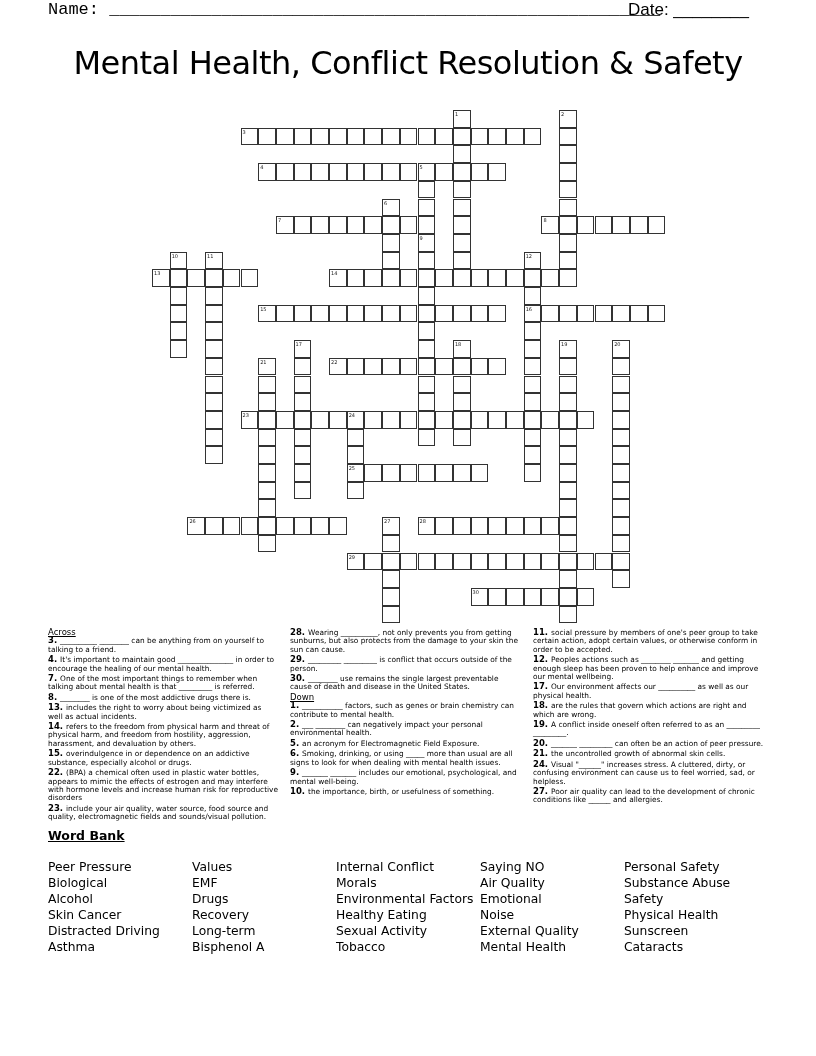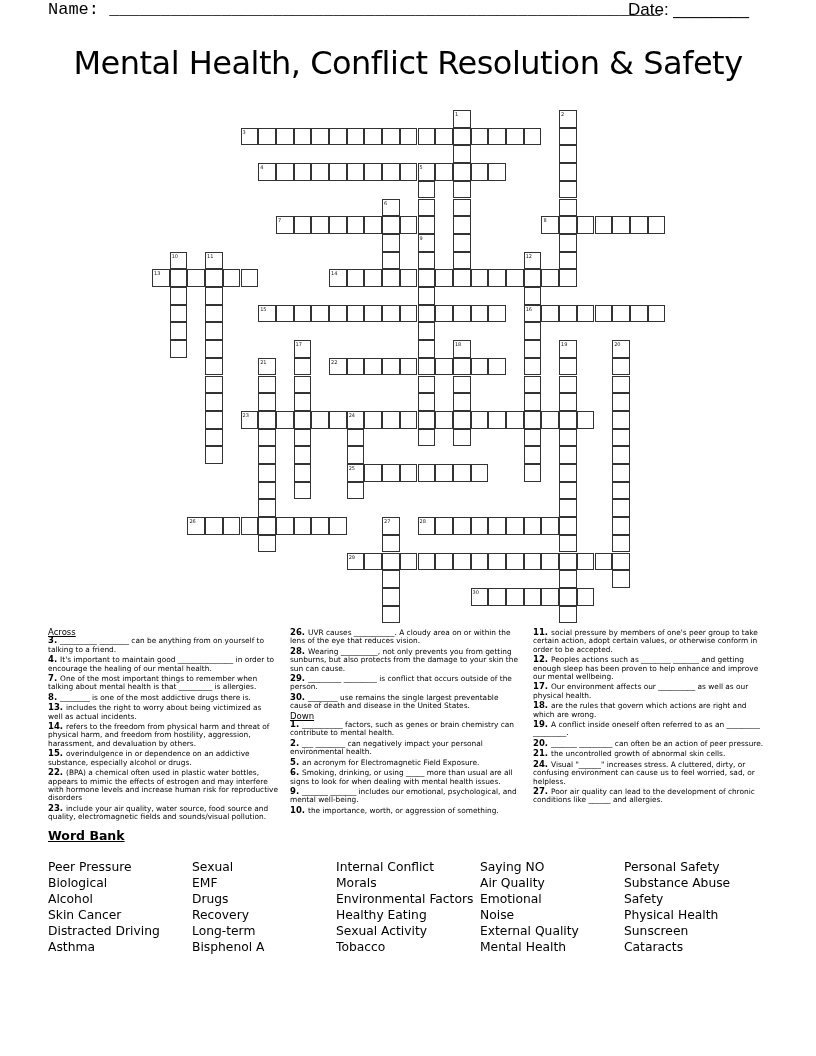--- a/index.html
+++ b/index.html
@@ -361,64 +361,63 @@
     <div class="cell" style="left: 230.1px; top: 460.2px;"></div>
     <div class="cell" style="left: 230.1px; top: 477.9px;"></div>
     <div class="cell" style="left: 230.1px; top: 495.6px;"></div>
   </div>
 
 <div class="clues" style="left:48px;width:230px;">
   <div class="clue-head">Across</div>
   <div id="col1">
       <p><b>3. </b><span>__________ ________ can be anything from on yourself to talking to a friend.</span></p>
       <p><b>4. </b><span>It's important to maintain good _______________ in order to encourage the healing of our mental health.</span></p>
-      <p><b>7. </b><span>One of the most important things to remember when talking about mental health is that _________ is allergies.</span></p>
+      <p><b>7. </b><span>One of the most important things to remember when talking about mental health is that _________ is referred.</span></p>
       <p><b>8. </b><span>________ is one of the most addictive drugs there is.</span></p>
       <p><b>13. </b><span>includes the right to worry about being victimized as well as actual incidents.</span></p>
       <p><b>14. </b><span>refers to the freedom from physical harm and threat of physical harm, and freedom from hostility, aggression, harassment, and devaluation by others.</span></p>
       <p><b>15. </b><span>overindulgence in or dependence on an addictive substance, especially alcohol or drugs.</span></p>
       <p><b>22. </b><span>(BPA) a chemical often used in plastic water bottles, appears to mimic the effects of estrogen and may interfere with hormone levels and increase human risk for reproductive disorders</span></p>
       <p><b>23. </b><span>include your air quality, water source, food source and quality, electromagnetic fields and sounds/visual pollution.</span></p>
     </div>
 </div>
 <div class="clues" style="left:290px;width:230px;">
   <div id="col2a">
-      <p><b>26. </b><span>UVR causes ___________. A cloudy area on or within the lens of the eye that reduces vision.</span></p>
       <p><b>28. </b><span>Wearing __________, not only prevents you from getting sunburns, but also protects from the damage to your skin the sun can cause.</span></p>
       <p><b>29. </b><span>_________ _________ is conflict that occurs outside of the person.</span></p>
       <p><b>30. </b><span>________ use remains the single largest preventable cause of death and disease in the United States.</span></p>
     </div>
   <div class="clue-head">Down</div>
   <div id="col2d">
       <p><b>1. </b><span>___________ factors, such as genes or brain chemistry can contribute to mental health.</span></p>
       <p><b>2. </b><span>___ ________ can negatively impact your personal environmental health.</span></p>
       <p><b>5. </b><span>an acronym for Electromagnetic Field Exposure.</span></p>
       <p><b>6. </b><span>Smoking, drinking, or using _____ more than usual are all signs to look for when dealing with mental health issues.</span></p>
       <p><b>9. </b><span>_______ _______ includes our emotional, psychological, and mental well-being.</span></p>
-      <p><b>10. </b><span>the importance, worth, or aggression of something.</span></p>
+      <p><b>10. </b><span>the importance, birth, or usefulness of something.</span></p>
     </div>
 </div>
 <div class="clues" style="left:533px;width:232px;">
   <div id="col3">
       <p><b>11. </b><span>social pressure by members of one's peer group to take certain action, adopt certain values, or otherwise conform in order to be accepted.</span></p>
       <p><b>12. </b><span>Peoples actions such as ________ _______ and getting enough sleep has been proven to help enhance and improve our mental wellbeing.</span></p>
       <p><b>17. </b><span>Our environment affects our __________ as well as our physical health.</span></p>
       <p><b>18. </b><span>are the rules that govern which actions are right and which are wrong.</span></p>
       <p><b>19. </b><span>A conflict inside oneself often referred to as an _________ _________.</span></p>
       <p><b>20. </b><span>_______ _________ can often be an action of peer pressure.</span></p>
       <p><b>21. </b><span>the uncontrolled growth of abnormal skin cells.</span></p>
       <p><b>24. </b><span>Visual "______" increases stress. A cluttered, dirty, or confusing environment can cause us to feel worried, sad, or helpless.</span></p>
       <p><b>27. </b><span>Poor air quality can lead to the development of chronic conditions like ______ and allergies.</span></p>
     </div>
 </div>
 
 <div class="wb-title">Word Bank</div>
 <div class="wb" id="wordbank">
     <div>Peer Pressure</div>
-    <div>Sexual</div>
+    <div>Values</div>
     <div>Internal Conflict</div>
     <div>Saying NO</div>
     <div>Personal Safety</div>
     <div>Biological</div>
     <div>EMF</div>
     <div>Morals</div>
     <div>Air Quality</div>
     <div>Substance Abuse</div>
     <div>Alcohol</div>
     <div>Drugs</div>

